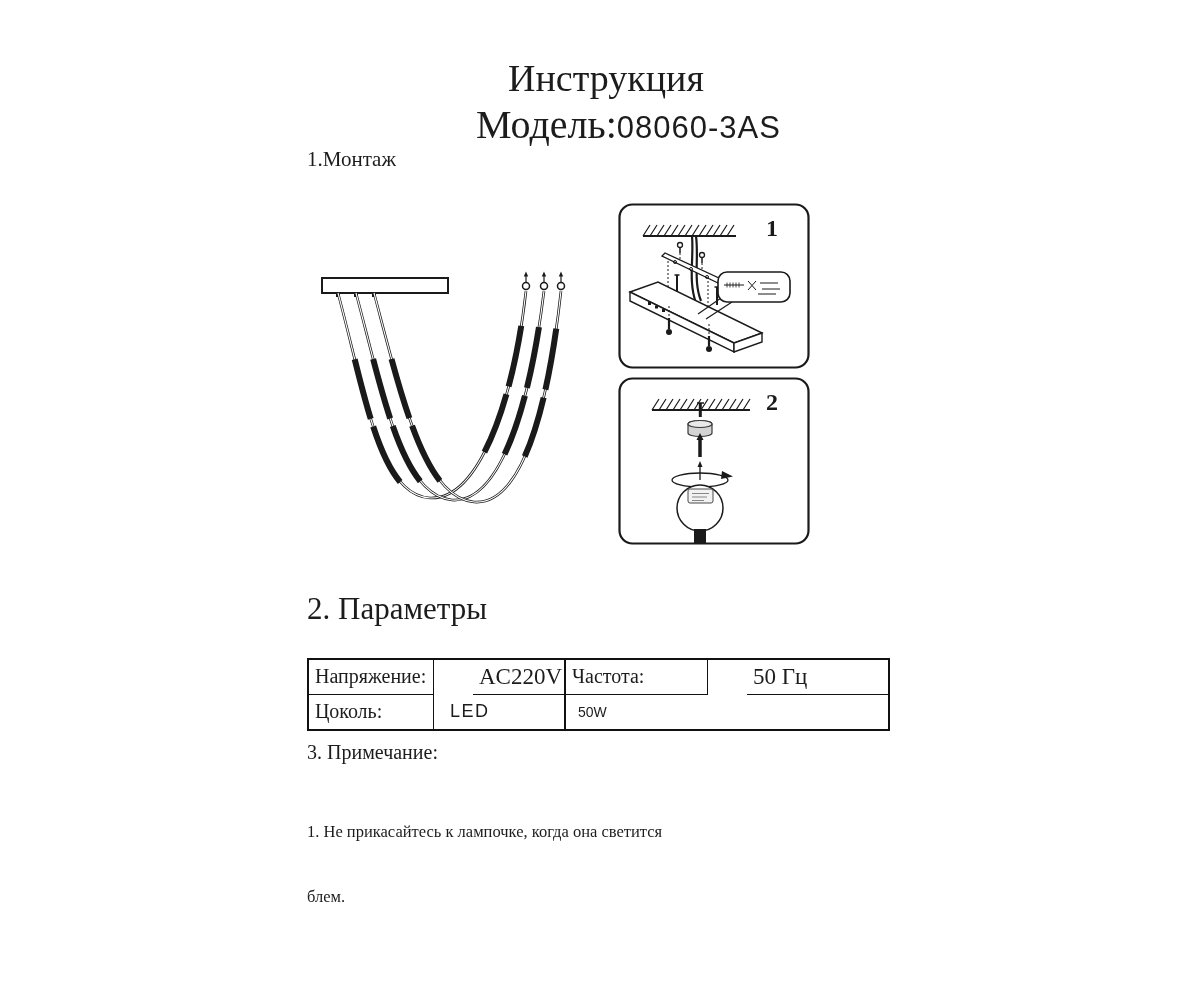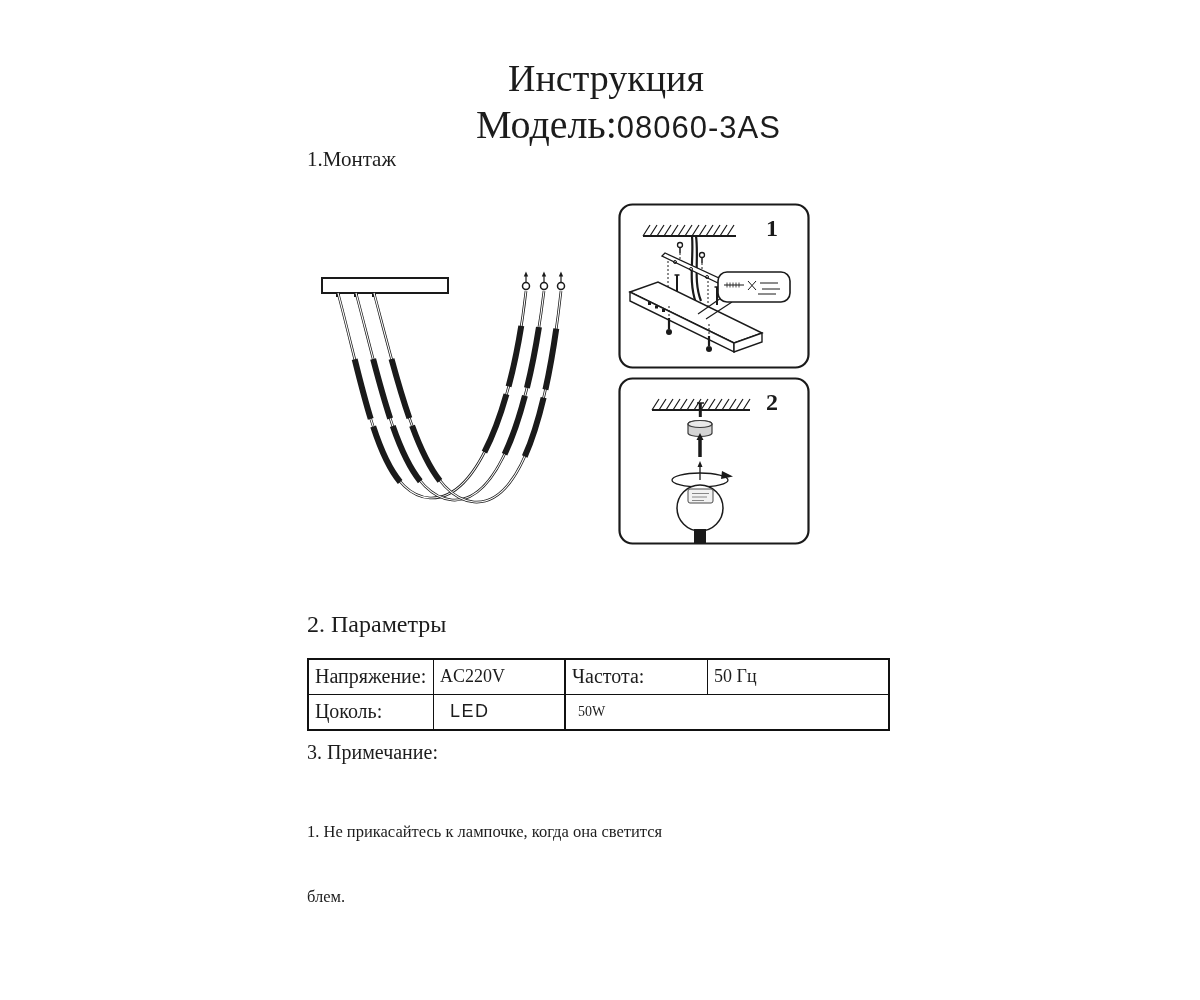--- a/index.html
+++ b/index.html
@@ -7,37 +7,37 @@
         font-family:"Liberation Serif","DejaVu Serif",serif;color:#1c1c1c;}
   .abs{position:absolute;}
   .sans{font-family:"Liberation Sans","DejaVu Sans",sans-serif;}
 
   #doc-title{top:59px;left:6px;width:1200px;text-align:center;font-size:38px;line-height:1;}
   #model-row{top:105px;left:476px;display:flex;align-items:baseline;}
   #model-label{font-size:40px;line-height:1;}
   #model-value{font-size:31px;letter-spacing:1px;line-height:1;}
 
   #montage-heading{top:147px;left:307px;font-size:21px;}
-  #params-heading{top:611px;left:307px;font-size:24px;}
+  #params-heading{top:591px;left:307px;font-size:31px;}
   #notes-heading{top:741px;left:307px;font-size:20px;}
 
   
   #params-table{top:658px;left:307px;width:583px;height:73px;box-sizing:border-box;
     border:2px solid #111;display:grid;grid-template-columns:125px 132px 142px 180px;
     grid-template-rows:1fr 1fr;}
   #params-table .cell{box-sizing:border-box;display:flex;align-items:center;
     padding-left:6px;font-size:20px;border-right:1.5px solid #111;border-bottom:1.5px solid #111;
     overflow:hidden;white-space:nowrap;}
   #params-table .cell.c4{border-right:none;}
   #params-table .cell.c2{border-right:2.5px solid #111;}
   #params-table .cell.r2{border-bottom:none;}
-  #params-table .val{font-size:18px;}
+  #params-table .val{font-size:23px;margin-left:39px;}
   #params-table .led{font-family:"Liberation Sans","DejaVu Sans",sans-serif;font-size:18px;
     letter-spacing:1.5px;padding-left:16px;}
-  #params-table .watt{font-family:Liberation Serif, serif;font-size:14px;
+  #params-table .watt{font-family:Liberation Sans, sans-serif;font-size:14px;
     padding-left:12px;}
 
   
   #notes-block{top:778px;left:307px;width:600px;font-size:16.5px;line-height:21.6px;
     white-space:pre-wrap;}
 
   svg text{font-family:"Liberation Serif","DejaVu Serif",serif;}
   .stroke{stroke:#1a1a1a;fill:none;}
 </style>
 </head>

